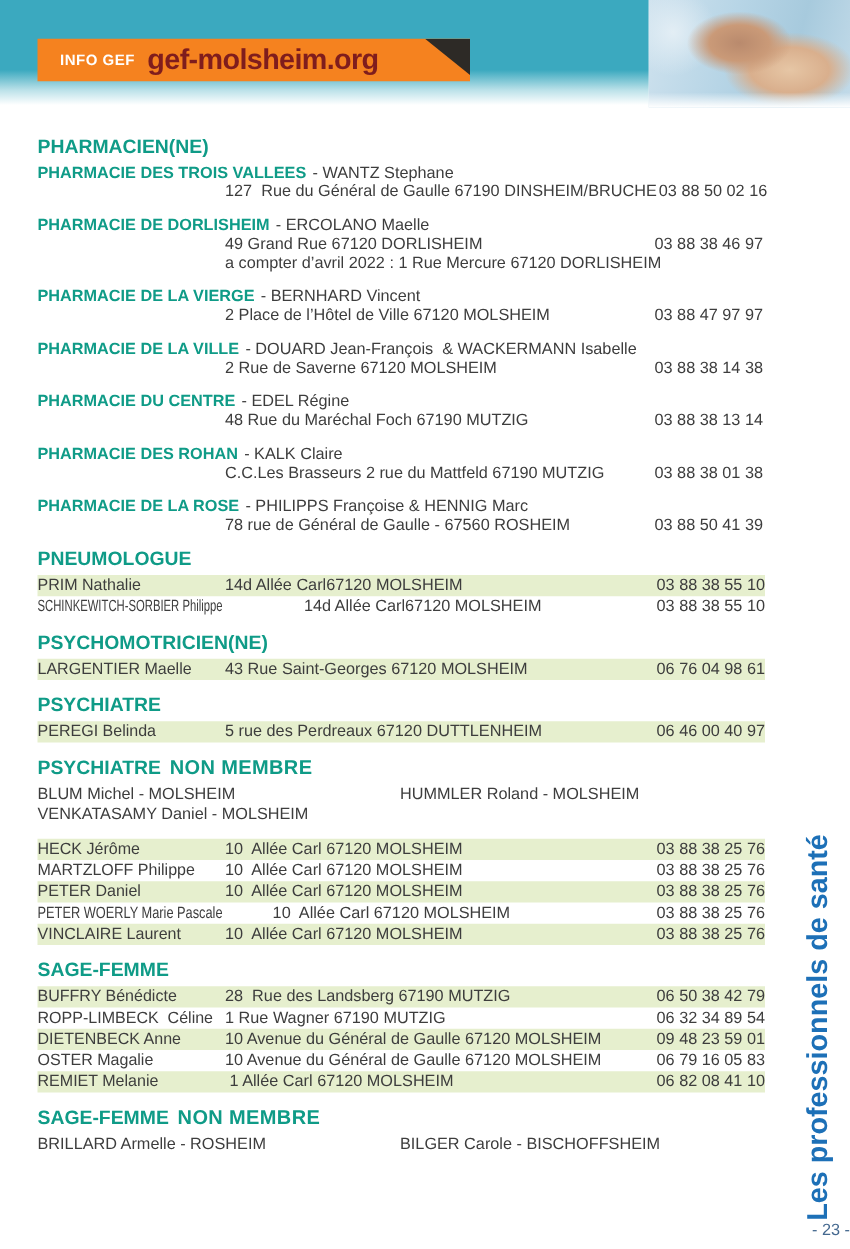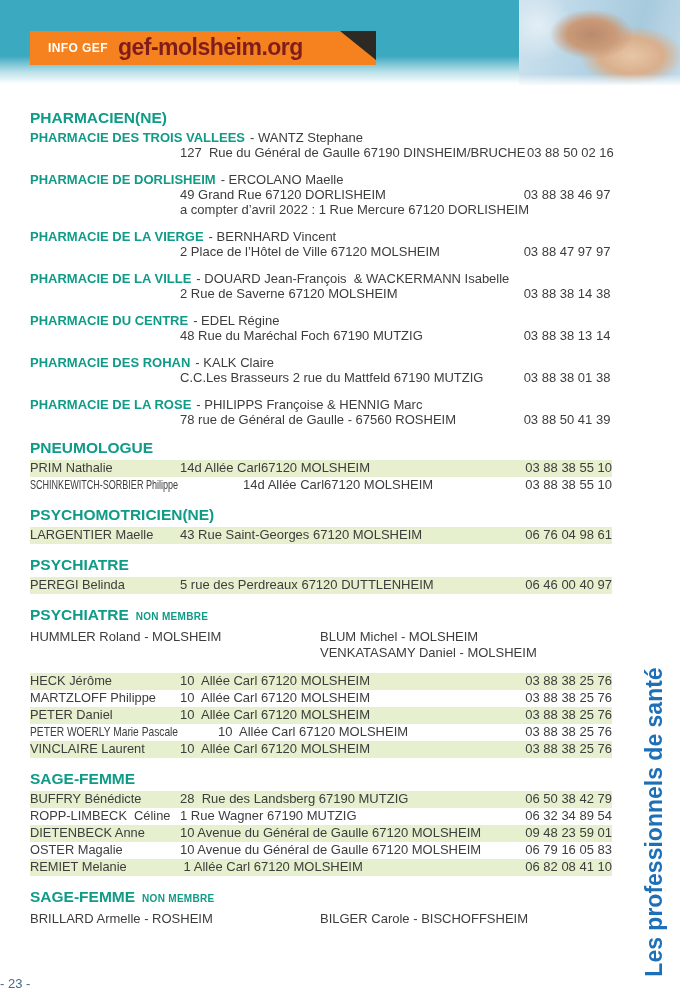--- a/index.html
+++ b/index.html
@@ -31,21 +31,21 @@
   .site{color:#7f1d1d;font-weight:bold;font-size:23px;letter-spacing:-.5px;padding-bottom:2px;}
   .ribbon-tip{
     position:absolute;right:0;top:0;width:36px;height:29px;background:var(--dark,#2D2A26);
     clip-path:polygon(0 0,100% 0,100% 100%);
   }
   
   main.content{position:absolute;left:30px;top:99px;width:582px;}
   .section{margin-top:12px;}
   .section:first-child{margin-top:10px;}
   .sec-title{margin:0 0 3px 0;font-size:15.5px;line-height:18px;color:var(--green,#0F9B87);font-weight:bold;}
-  .sec-title-suffix{font-size:10px;margin-left:7px;letter-spacing:.3px;}
+  .sec-title-suffix{font-size:16px;margin-left:7px;letter-spacing:.3px;}
   .ph-entry{margin-bottom:12px;}
   .ph-head{font-size:13px;line-height:15px;}
   .ph-name{color:var(--green,#0F9B87);font-weight:bold;}
   .ph-person{color:#3d3d3d;margin-left:5px;white-space:pre;}
   .ph-line{display:flex;padding-left:150px;font-size:13px;line-height:15px;}
   .addr{flex:1;white-space:pre;}
   .phone{flex:0 0 90px;text-align:center;white-space:pre;}
   .trow{display:flex;align-items:flex-start;height:17px;font-size:13px;}
   .trow.hl{background:var(--highlight,#E6EFCE);}
   .cell-name{flex:0 0 150px;white-space:pre;transform-origin:0 50%;}
@@ -54,21 +54,21 @@
   .cols{display:flex;font-size:13px;line-height:16px;}
   .col{min-width:0;}
   .col:first-child{flex:0 0 290px;}
   .col-name{white-space:pre;}
   
   .vlabel{
     position:absolute;left:654px;top:822px;white-space:nowrap;
     transform:translate(-50%,-50%) rotate(-90deg);
     color:var(--blue,#1D70B7);font-weight:bold;font-size:23px;
   }
-  .pageno{position:absolute;left:0;right:0;bottom:8px;text-align:left;color:#44688f;font-size:13px;}
+  .pageno{position:absolute;left:0;right:0;bottom:8px;text-align:right;color:#44688f;font-size:13px;}
 </style>
 </head>
 <body>
 
 <header>
   <div class="teal-band"></div>
   <div class="photo"></div>
   <div class="banner">
     <span class="badge">INFO GEF</span>
     <span class="site">gef-molsheim.org</span>
@@ -165,25 +165,25 @@
           <span class="cell-name" style="transform: scaleX(0.986667);">PEREGI Belinda</span>
           <span class="cell-addr">5 rue des Perdreaux 67120 DUTTLENHEIM</span>
           <span class="cell-phone">06 46 00 40 97</span>
         </div>
       </div>
     </section>
     <section class="section">
       <h2 class="sec-title"><span class="sec-title-main">PSYCHIATRE</span><span class="sec-title-suffix">NON MEMBRE</span></h2>
       <div class="cols">
         <div class="col">
-          <div class="col-name">HUMMLER Roland - MOLSHEIM</div>
-        </div>
-        <div class="col">
           <div class="col-name">BLUM Michel - MOLSHEIM</div>
           <div class="col-name">VENKATASAMY Daniel - MOLSHEIM</div>
+        </div>
+        <div class="col">
+          <div class="col-name">HUMMLER Roland - MOLSHEIM</div>
         </div>
       </div>
     </section>
     <section class="section">
       <div class="tbl">
         <div class="trow hl">
           <span class="cell-name" style="transform: scaleX(0.986667);">HECK Jérôme</span>
           <span class="cell-addr">10  Allée Carl 67120 MOLSHEIM</span>
           <span class="cell-phone">03 88 38 25 76</span>
         </div>

